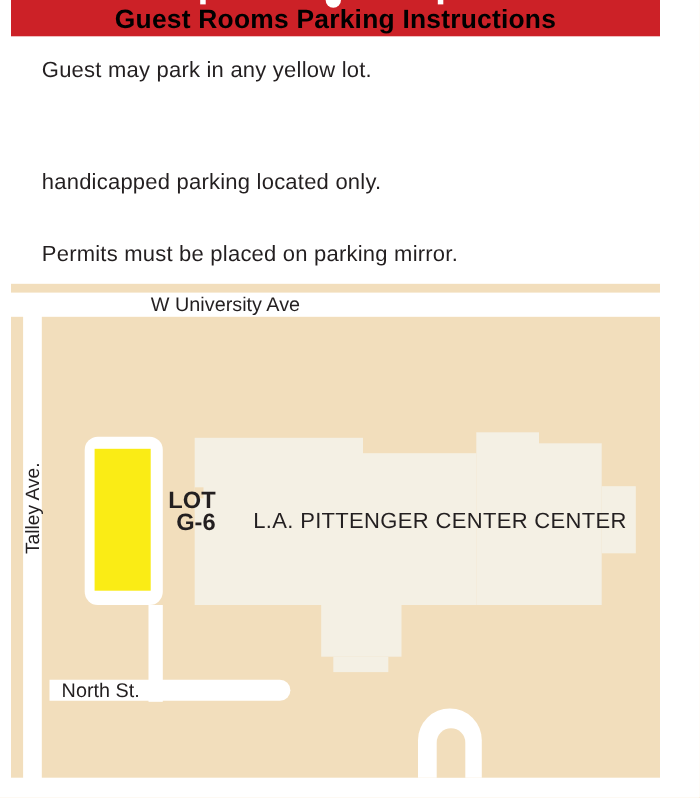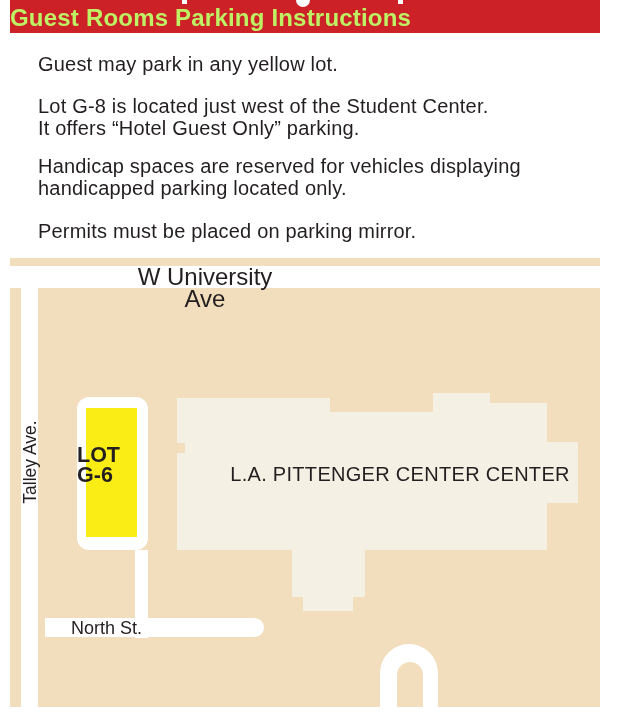--- a/index.html
+++ b/index.html
@@ -4,21 +4,21 @@
 <style>
   html,body{margin:0;padding:0;background:#ffffff;}
   .page{
     position:relative;width:636px;height:725px;background:#ffffff;
     overflow:hidden;font-family:"Liberation Sans",sans-serif;color:var(--ink);
   }
   
   .banner{position:absolute;left:10px;top:0;width:590px;height:33px;background:var(--banner-bg);}
   .banner-title{
     position:absolute;left:0;top:0;width:100%;height:33px;line-height:35px;
-    text-align:left;color:#bef264;font-weight:bold;font-size:24px;letter-spacing:.2px;
+    text-align:center;color:#000000;font-weight:bold;font-size:24px;letter-spacing:.2px;
   }
   .frag{position:absolute;background:#ffffff;}
   .frag-g{left:286px;top:0;width:14px;height:7px;border-radius:0 0 8px 8px;}
   .frag-d1{left:172px;top:0;width:5px;height:4px;}
   .frag-d2{left:388px;top:0;width:5px;height:4px;}
   
   .para{position:absolute;left:38px;font-size:20px;line-height:21.5px;letter-spacing:.2px;color:var(--ink);}
   .p1{top:54px;} .p2{top:96px;} .p3{top:156px;} .p4{top:221px;}
   
   .tan{position:absolute;background:var(--ground);}
@@ -36,48 +36,43 @@
   .bld-notch{left:177px;top:443px;width:8px;height:10px;background:var(--ground);}
   .road{position:absolute;background:#ffffff;}
   .lot-loop{left:77px;top:397px;width:71px;height:153px;border-radius:12px;}
   .lot{position:absolute;left:86px;top:408px;width:51px;height:129px;background:var(--lot);}
   .road-vert{left:135px;top:550px;width:13px;height:88px;}
   .road-north{left:45px;top:618px;width:219px;height:19px;border-radius:0 10px 10px 0;}
   .arch-outer{left:380px;top:644px;width:58px;height:63px;border-radius:29px 29px 0 0;}
   .arch-inner{position:absolute;left:397px;top:662px;width:26px;height:45px;background:var(--ground);border-radius:13px 13px 0 0;}
   
   .lbl{position:absolute;color:var(--ink);}
-  .lbl-univ{left:130px;top:266px;width:150px;height:16px;line-height:22px;font-size:24px;text-align:center;}
+  .lbl-univ{left:130px;top:266px;width:150px;height:16px;line-height:22px;font-size:18px;text-align:center;}
   .lbl-talley{left:-16px;top:453px;width:91px;height:18px;line-height:18px;font-size:17.5px;text-align:center;
               transform:rotate(-90deg);}
-  .lbl-north{left:45px;top:618px;height:19px;line-height:20px;padding-left:26px;font-size:18px;}
-  .lbl-lot{left:77px;top:445px;width:71px;text-align:left;font-weight:bold;font-size:21.5px;line-height:20px;}
+  .lbl-north{left:45px;top:618px;height:19px;line-height:20px;padding-left:11px;font-size:18px;}
+  .lbl-lot{left:77px;top:445px;width:71px;text-align:right;font-weight:bold;font-size:21.5px;line-height:20px;padding-left:48px;}
   .lbl-bld{left:205px;top:464px;width:390px;text-align:center;font-size:20px;letter-spacing:.3px;line-height:20px;}
 </style>
 </head>
 <body>
 
 <div class="page">
 
   <div class="banner">
     <span class="frag frag-g"></span>
     <span class="frag frag-d1"></span>
     <span class="frag frag-d2"></span>
     <div class="banner-title">Guest Rooms Parking Instructions</div>
   </div>
 
   <div class="para p1">
     <div>Guest may park in any yellow lot.</div>
   </div>
-  <div class="para p2">
-    <div>Lot G-8 is located just west of the Student Center.</div>
-    <div>It offers “Hotel Guest Only” parking.</div>
-  </div>
   <div class="para p3">
-    <div>Handicap spaces are reserved for vehicles displaying</div>
     <div>handicapped parking located only.</div>
   </div>
   <div class="para p4">
     <div>Permits must be placed on parking mirror.</div>
   </div>
 
   <div>
 
     <div class="tan tan-top"></div>
     <div class="tan tan-left"></div>

